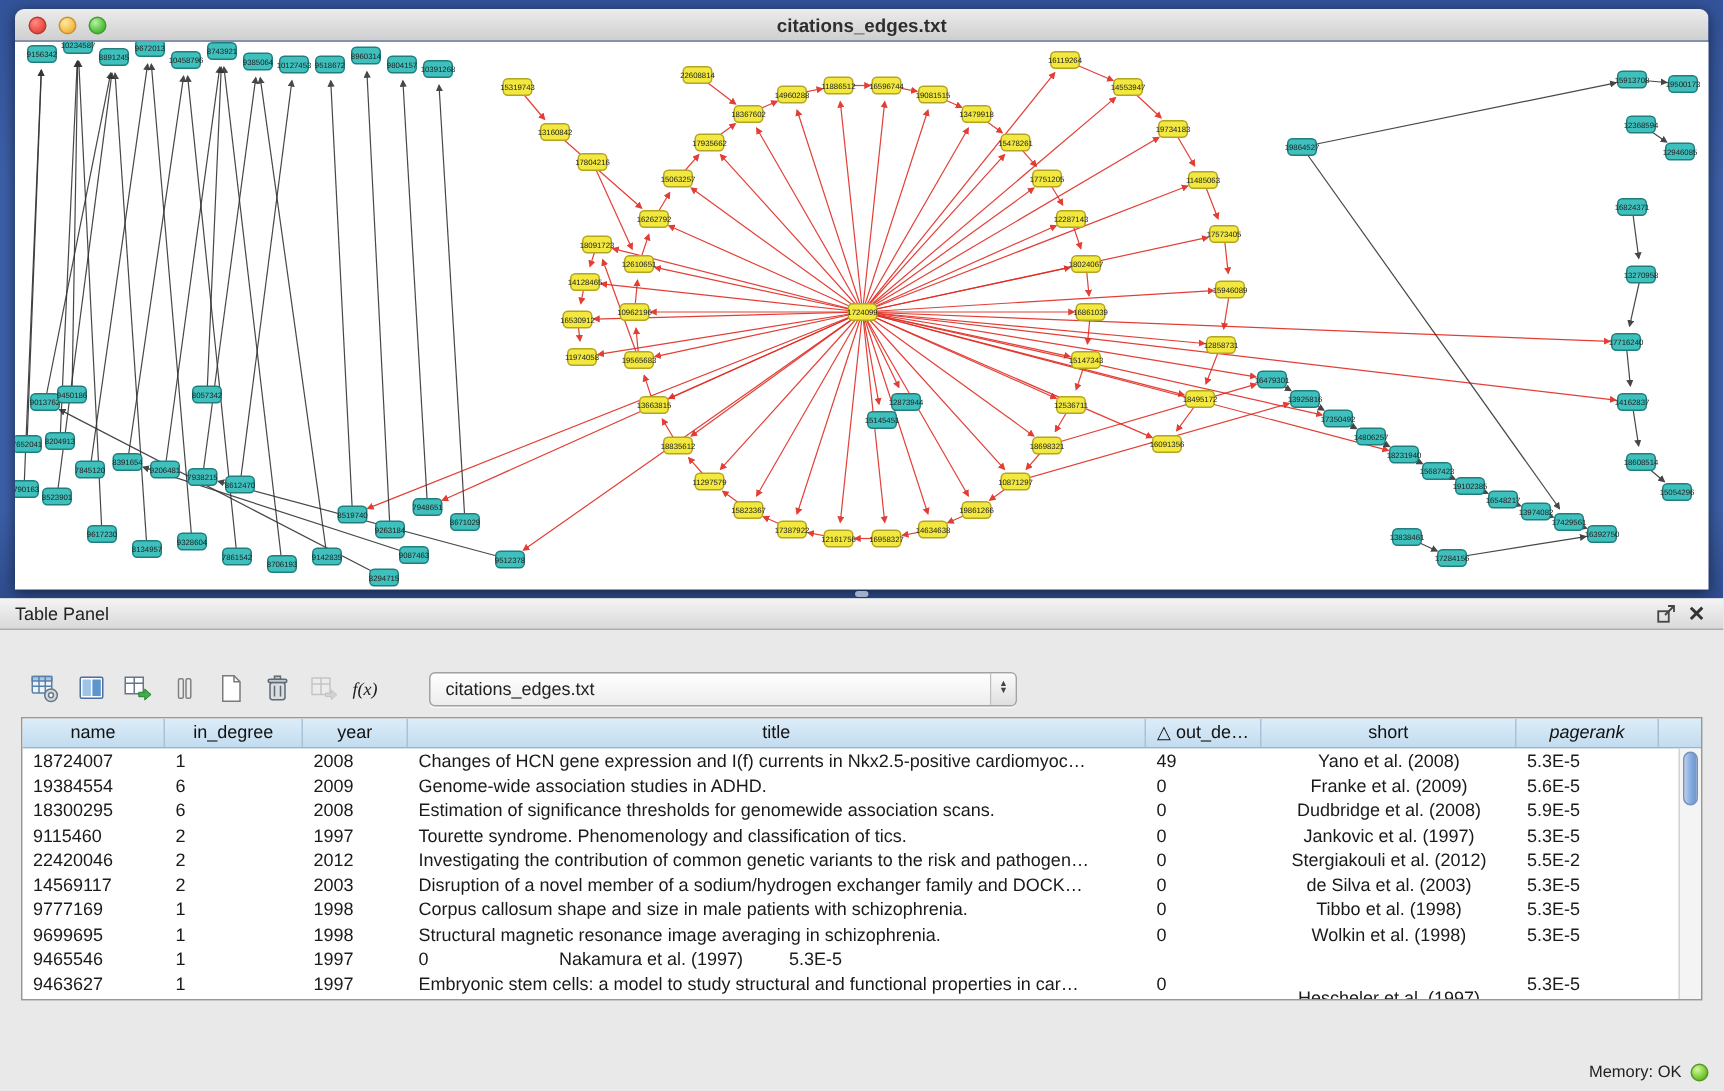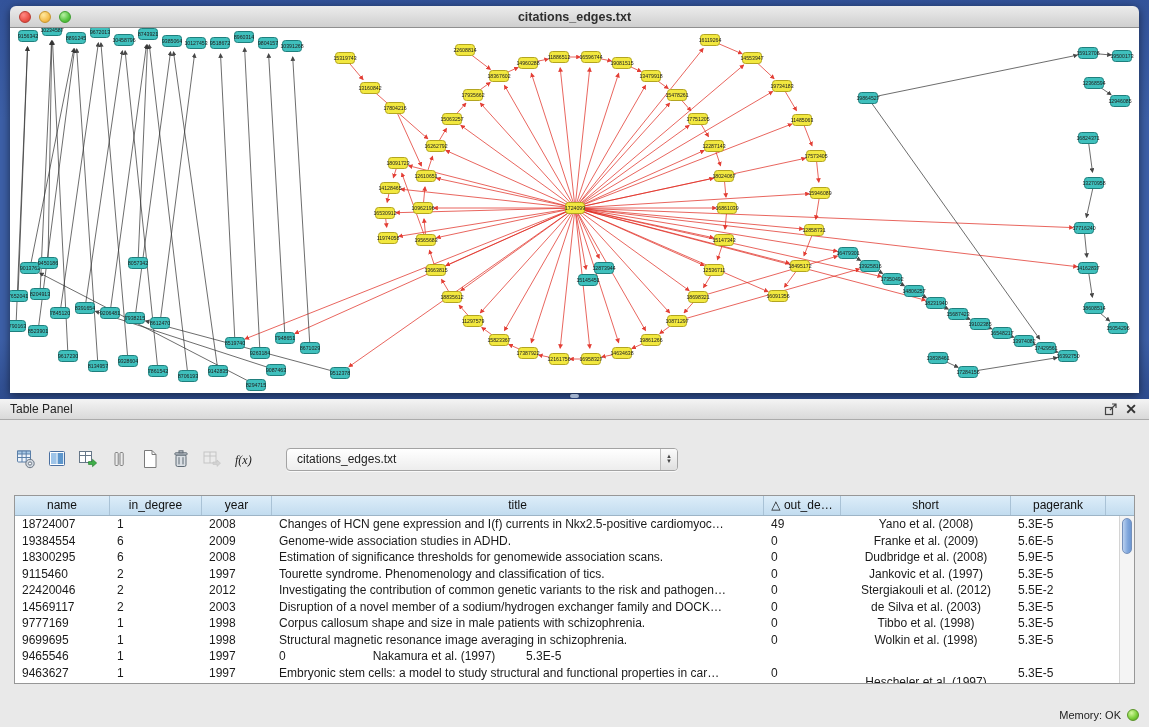--- a/index.html
+++ b/index.html
@@ -30,31 +30,31 @@
   .table-panel { position:absolute; left:0; top:399px; width:1149px; height:328px; background:#e9e9e9; }
   .panel-header { position:absolute; left:0; top:0; width:100%; height:21px;
     background:linear-gradient(180deg,#f4f4f4,#d9d9d9); border-bottom:1px solid #ababab;
     display:flex; align-items:center; }
   .panel-title { font-size:12px; color:#222; padding-left:10px; }
   .panel-header .spacer { flex:1; }
   .hdr-btn { width:20px; height:18px; display:flex; align-items:center; justify-content:center; cursor:default; }
   .close-x { font-size:14px; font-weight:bold; color:#333; margin-right:8px; }
 
   .toolbar { position:absolute; left:16px; top:46px; height:28px; display:flex; align-items:center; gap:7px; }
-  .tool { width:24px; height:24px; display:flex; align-items:center; justify-content:flex-start; border-radius:3px; }
+  .tool { width:24px; height:24px; display:flex; align-items:center; justify-content:flex-end; border-radius:3px; }
   .tool.disabled { opacity:.45; }
   .combo { margin-left:22px; width:392px; height:23px; border:1px solid #a3a3a3; border-radius:4px;
     background:linear-gradient(180deg,#ffffff,#ededed); display:flex; align-items:center;
     font-size:12px; color:#222; box-shadow:0 1px 0 rgba(255,255,255,.7); }
   .combo-value { flex:1; padding-left:10px; white-space:nowrap; overflow:hidden; }
   .combo-stepper { width:17px; height:100%; border-left:1px solid #bdbdbd; display:flex; flex-direction:column;
     align-items:center; justify-content:center; line-height:5px; font-size:6px; color:#444;
     background:linear-gradient(180deg,#fbfbfb,#dfdfdf); border-radius:0 3px 3px 0; }
 
-  .table-wrap { position:absolute; left:14px; top:96px; width:1121px; height:189px;
+  .table-wrap { position:absolute; left:14px; top:79px; width:1121px; height:189px;
     background:#fff; border:1px solid #979797; overflow:hidden; }
   .thead { display:flex; height:20px; background:linear-gradient(180deg,#ddedf9,#c2dcef);
     border-bottom:1px solid #9db4c6; }
   .hcell { font-size:12px; color:#111; text-align:center; line-height:19px;
     border-right:1px solid #a9c2d6; white-space:nowrap; overflow:hidden; flex:0 0 auto; }
   .hcell.fill { flex:1 1 auto; border-right:none; }
   .tbody { position:absolute; left:0; top:20px; right:15px; bottom:0; overflow:hidden; }
   .trow { display:flex; height:16.5px; align-items:center; background:#fff; }
   .tcell { font-size:12px; color:#1a1a1a; padding-left:7px; white-space:nowrap; overflow:hidden;
     text-overflow:clip; flex:0 0 auto; }
@@ -786,21 +786,21 @@
     </div>
 
     <div class="table-wrap">
       <div class="thead" id="thead">
           <div class="hcell" style="width: 95px;">name</div>
           <div class="hcell" style="width: 92px;">in_degree</div>
           <div class="hcell" style="width: 70px;">year</div>
           <div class="hcell" style="width: 492px;">title</div>
           <div class="hcell" style="width: 77px;">△ out_de…</div>
           <div class="hcell" style="width: 170px;">short</div>
-          <div class="hcell" style="width: 95px;">pagerank</div>
+          <div class="hcell" style="width: 95px; font-style: italic;">pagerank</div>
           <div class="hcell fill"></div>
         </div>
       <div class="tbody" id="tbody">
           <div class="trow">
             <div class="tcell name" style="width: 95px;">18724007</div>
             <div class="tcell in_degree" style="width: 92px;">1</div>
             <div class="tcell year" style="width: 70px;">2008</div>
             <div class="tcell title" style="width: 492px;">Changes of HCN gene expression and I(f) currents in Nkx2.5-positive cardiomyoc…</div>
             <div class="tcell out_degree" style="width: 77px;">49</div>
             <div class="tcell short" style="width: 170px;">Yano et al. (2008)</div>

